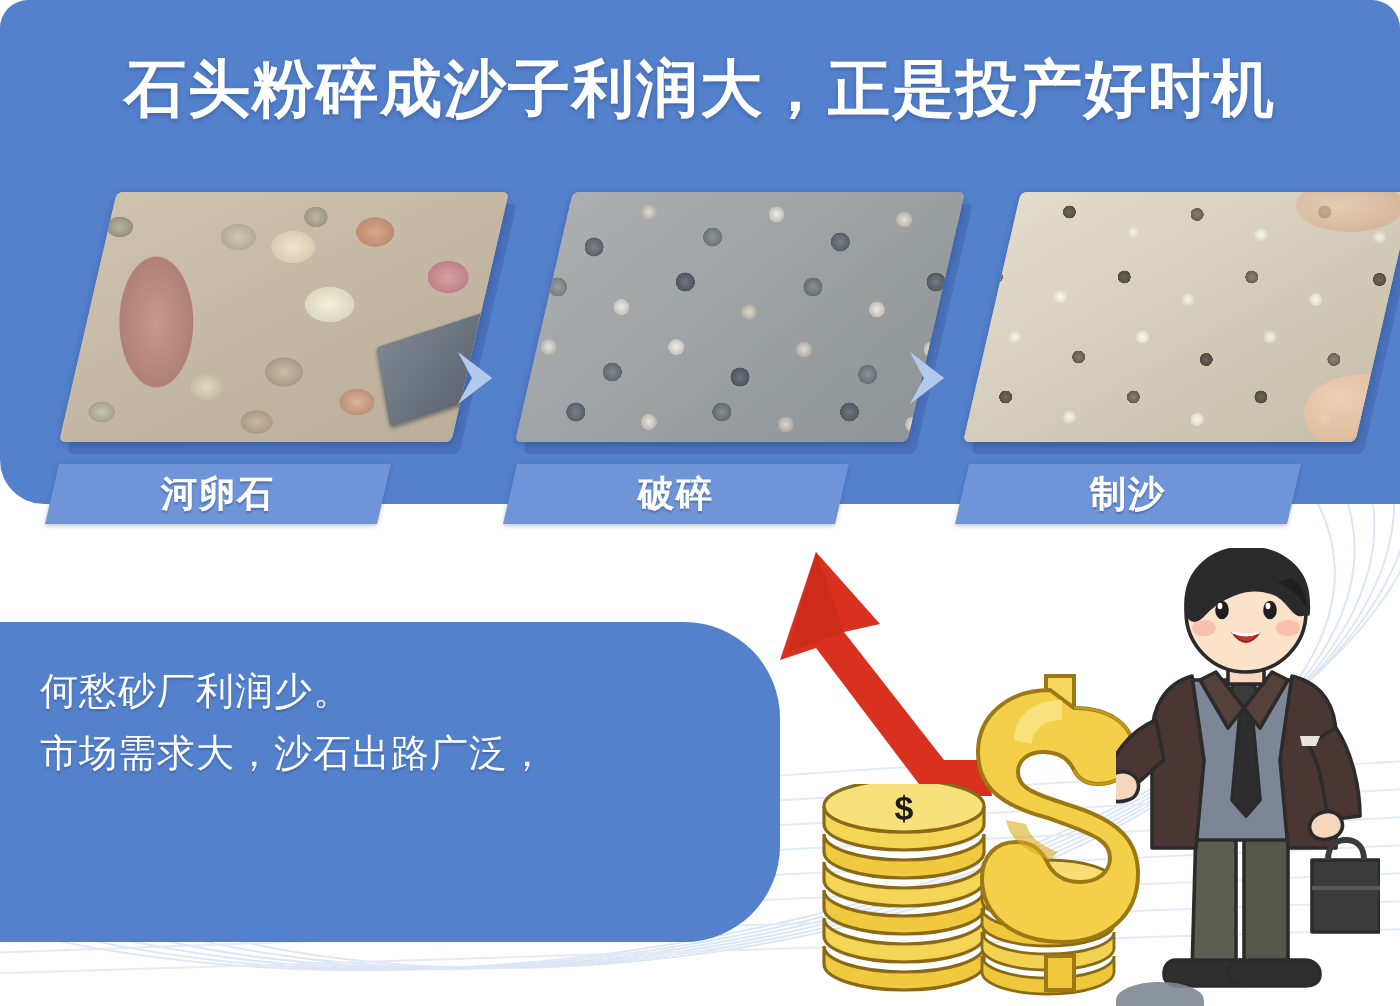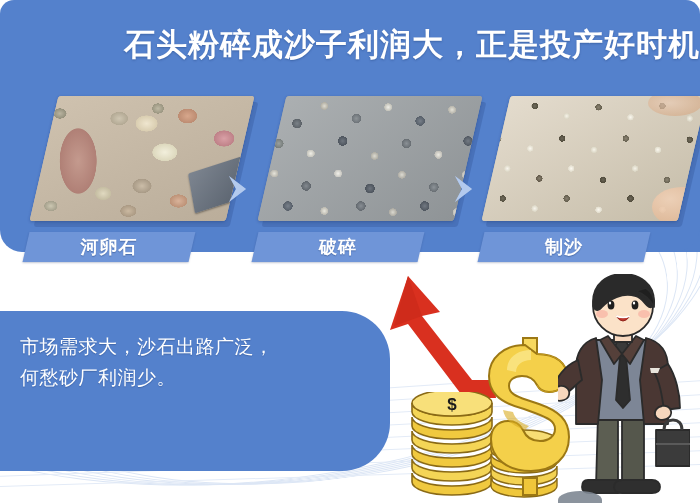--- a/index.html
+++ b/index.html
@@ -53,21 +53,21 @@
     background:#5481cc;
     border-radius:14px 14px 0 22px;
   }
   .header-block:after{
     content:""; position:absolute; right:0; bottom:0; width:60px; height:30px;
     background:#5481cc; border-bottom-right-radius:26px;
   }
 
   .title {
     position:absolute; left:0; top:24px; width:700px;
-    text-align:right;
+    text-align:center;
     color:#ffffff;
     font-size:31px;
     font-weight:bold;
     letter-spacing:1px;
     text-shadow:0 1px 2px rgba(20,50,100,.35);
     white-space:nowrap;
   }
 
   
   .panels { position:absolute; left:0; top:96px; width:700px; height:160px; }
@@ -465,19 +465,19 @@
       <path d="M58 42 q7 3 14 0" fill="none" stroke="#ffffff" stroke-width="1.4"></path>
 
       <path d="M92 94 l10 0 l-2 5 l-7 0 z" fill="#e8e4dc"></path>
     </svg>
   </div>
 
   <div class="blob-br"></div>
 
   <div class="text-panel">
     <div class="lines">
+      <div class="tp-line">何愁砂厂利润少。</div>
       <div class="tp-line">市场需求大，沙石出路广泛，</div>
-      <div class="tp-line">何愁砂厂利润少。</div>
       <div class="tp-gap"></div>
     </div>
   </div>
 
 </div>
 
 </body></html>

